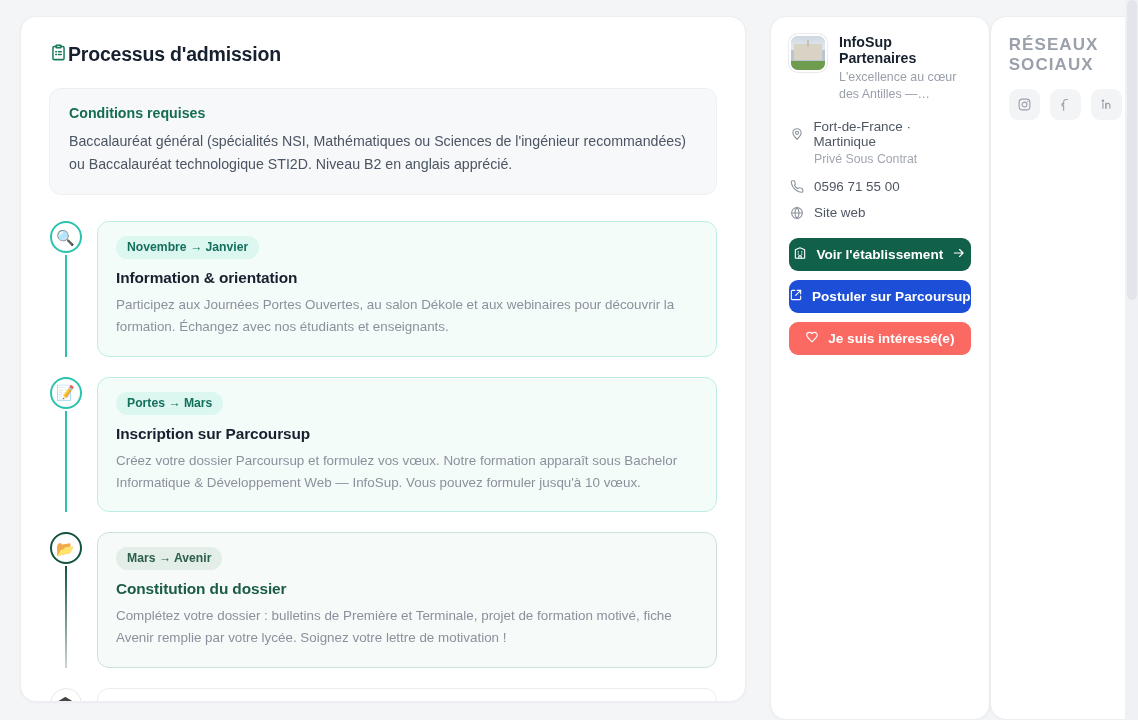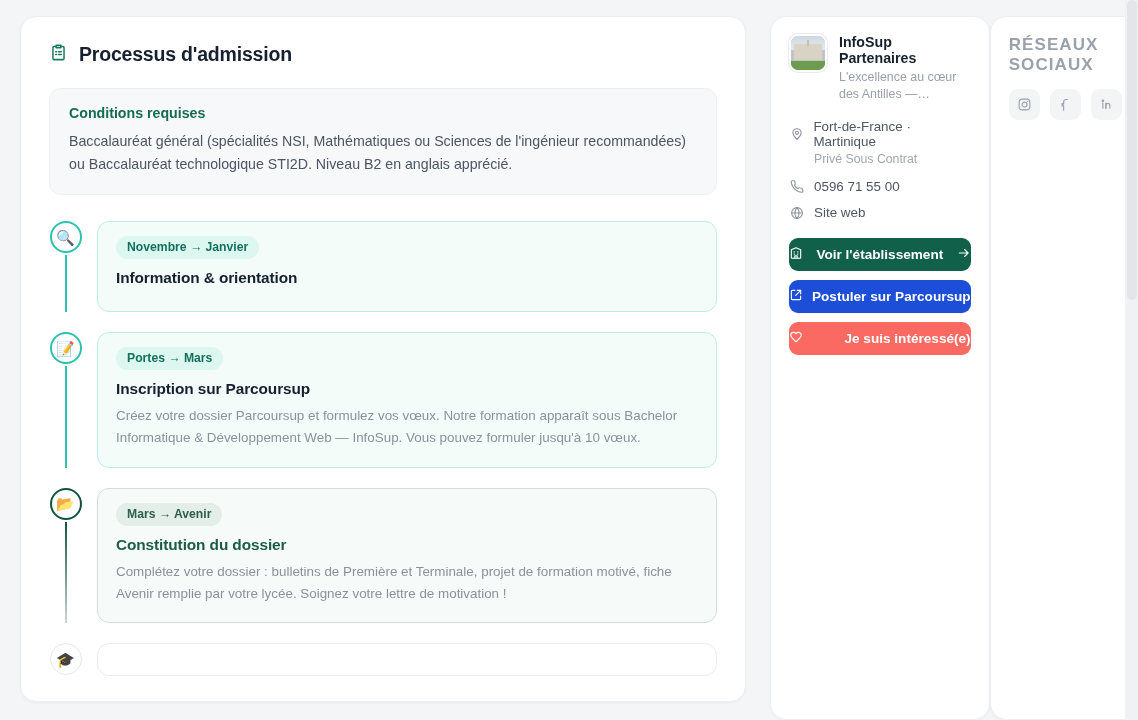--- a/index.html
+++ b/index.html
@@ -57,21 +57,21 @@
     padding: 26px 28px 0 28px;
     box-shadow: 0 1px 3px rgba(16, 24, 40, 0.04);
     height: 686px;
     overflow: hidden;
     flex: 0 0 auto;
   }
 
   .section-head {
     display: flex;
     align-items: center;
-    gap: 11px;
+    gap: 0;
     margin-bottom: 22px;
   }
   .section-head .clip-icon { display: block; }
   .section-title {
     font-size: 19.5px;
     font-weight: bold;
     color: #16202e;
     letter-spacing: -0.2px;
   }
 
@@ -234,21 +234,21 @@
     margin: 0 0 13px 25px;
   }
   .meta-row.phone { margin-bottom: 11px; }
   .meta-row.web   { margin-bottom: 18px; }
 
   .icon-muted { color: #8d939d; display: inline-flex; width: 16px; justify-content: center; }
 
   .btn {
     display: flex;
     align-items: center;
-    justify-content: space-between;
+    justify-content: center;
     gap: 9px;
     height: 33px;
     border-radius: 9px;
     font-size: 13.6px;
     font-weight: bold;
     color: #ffffff;
     margin-bottom: 9px;
     user-select: none;
     cursor: pointer;
     white-space: nowrap;
@@ -307,20 +307,21 @@
       <div class="tl-item">
         <div class="tl-rail">
           <div class="tl-bullet">
             <span>🔍</span>
           </div>
           <div class="tl-line"></div>
         </div>
         <div class="tl-body">
           <span class="tl-badge">Novembre → Janvier</span>
           <div class="tl-title">Information &amp; orientation</div>
+          <p class="tl-desc">Participez aux Journées Portes Ouvertes, au salon Dékole et aux webinaires pour découvrir la formation. Échangez avec nos étudiants et enseignants.</p>
         </div>
       </div>
 
       <div class="tl-item">
         <div class="tl-rail">
           <div class="tl-bullet">
             <span>📝</span>
           </div>
           <div class="tl-line"></div>
         </div>

